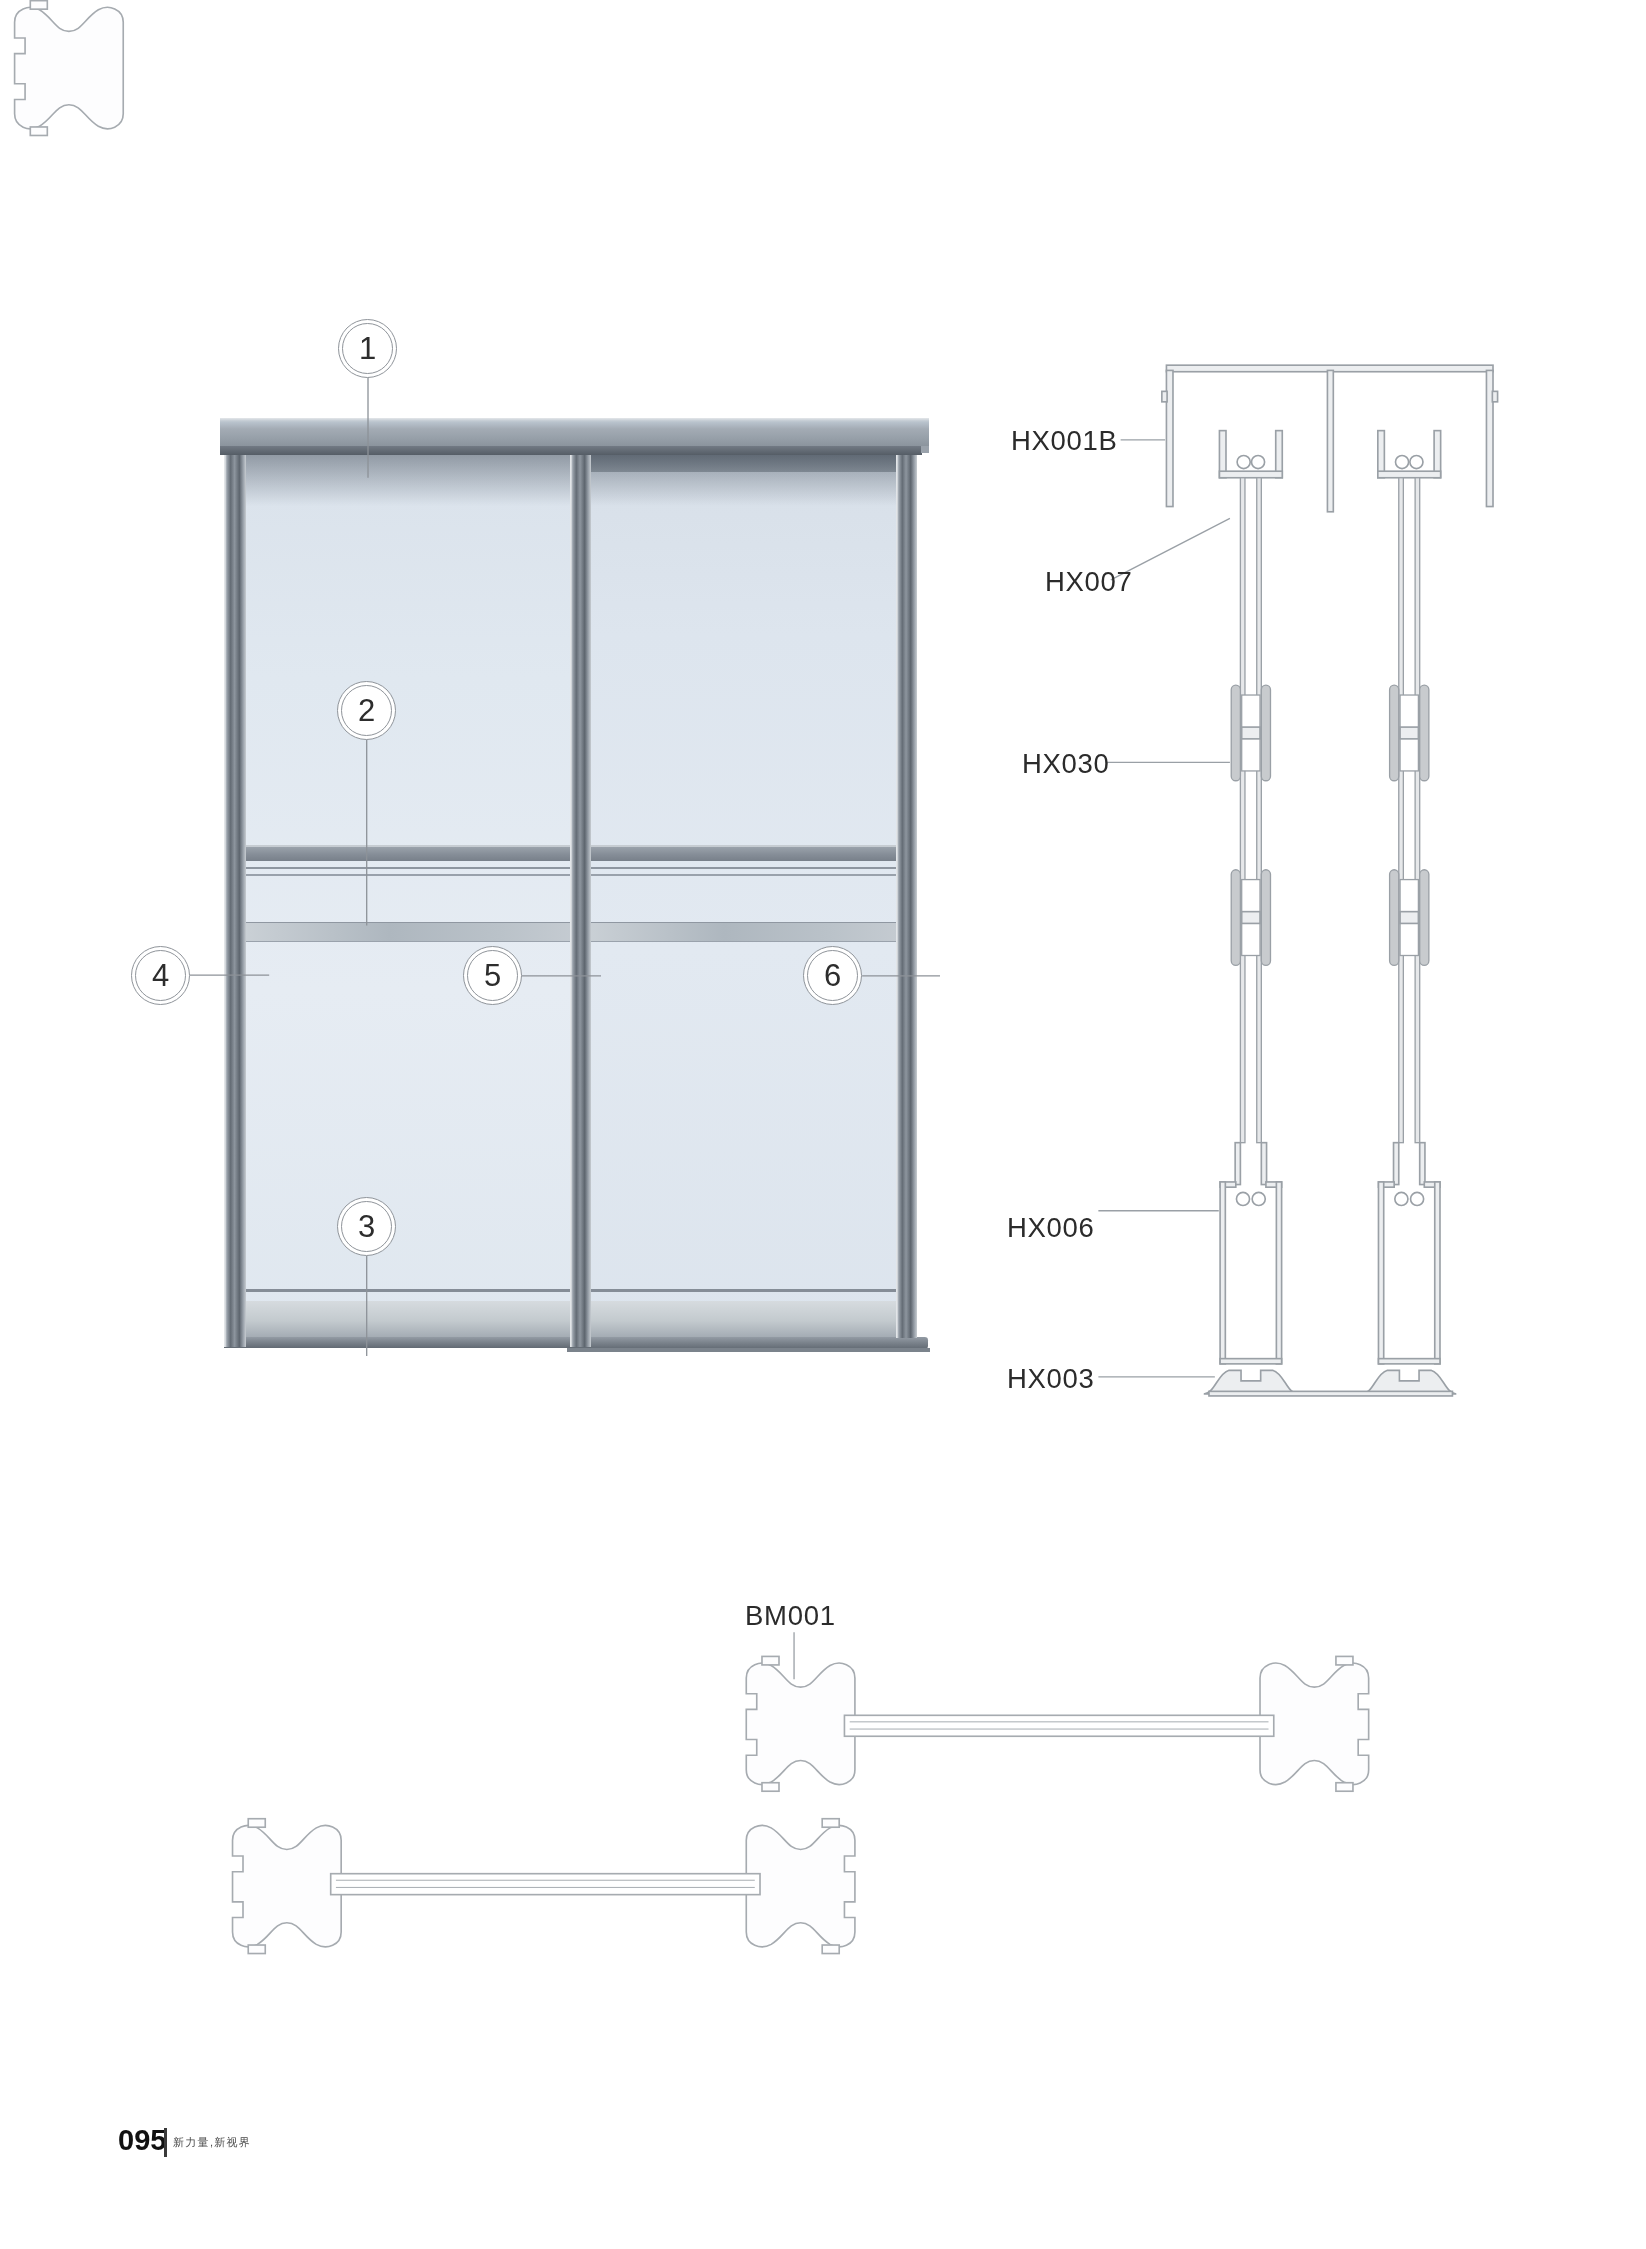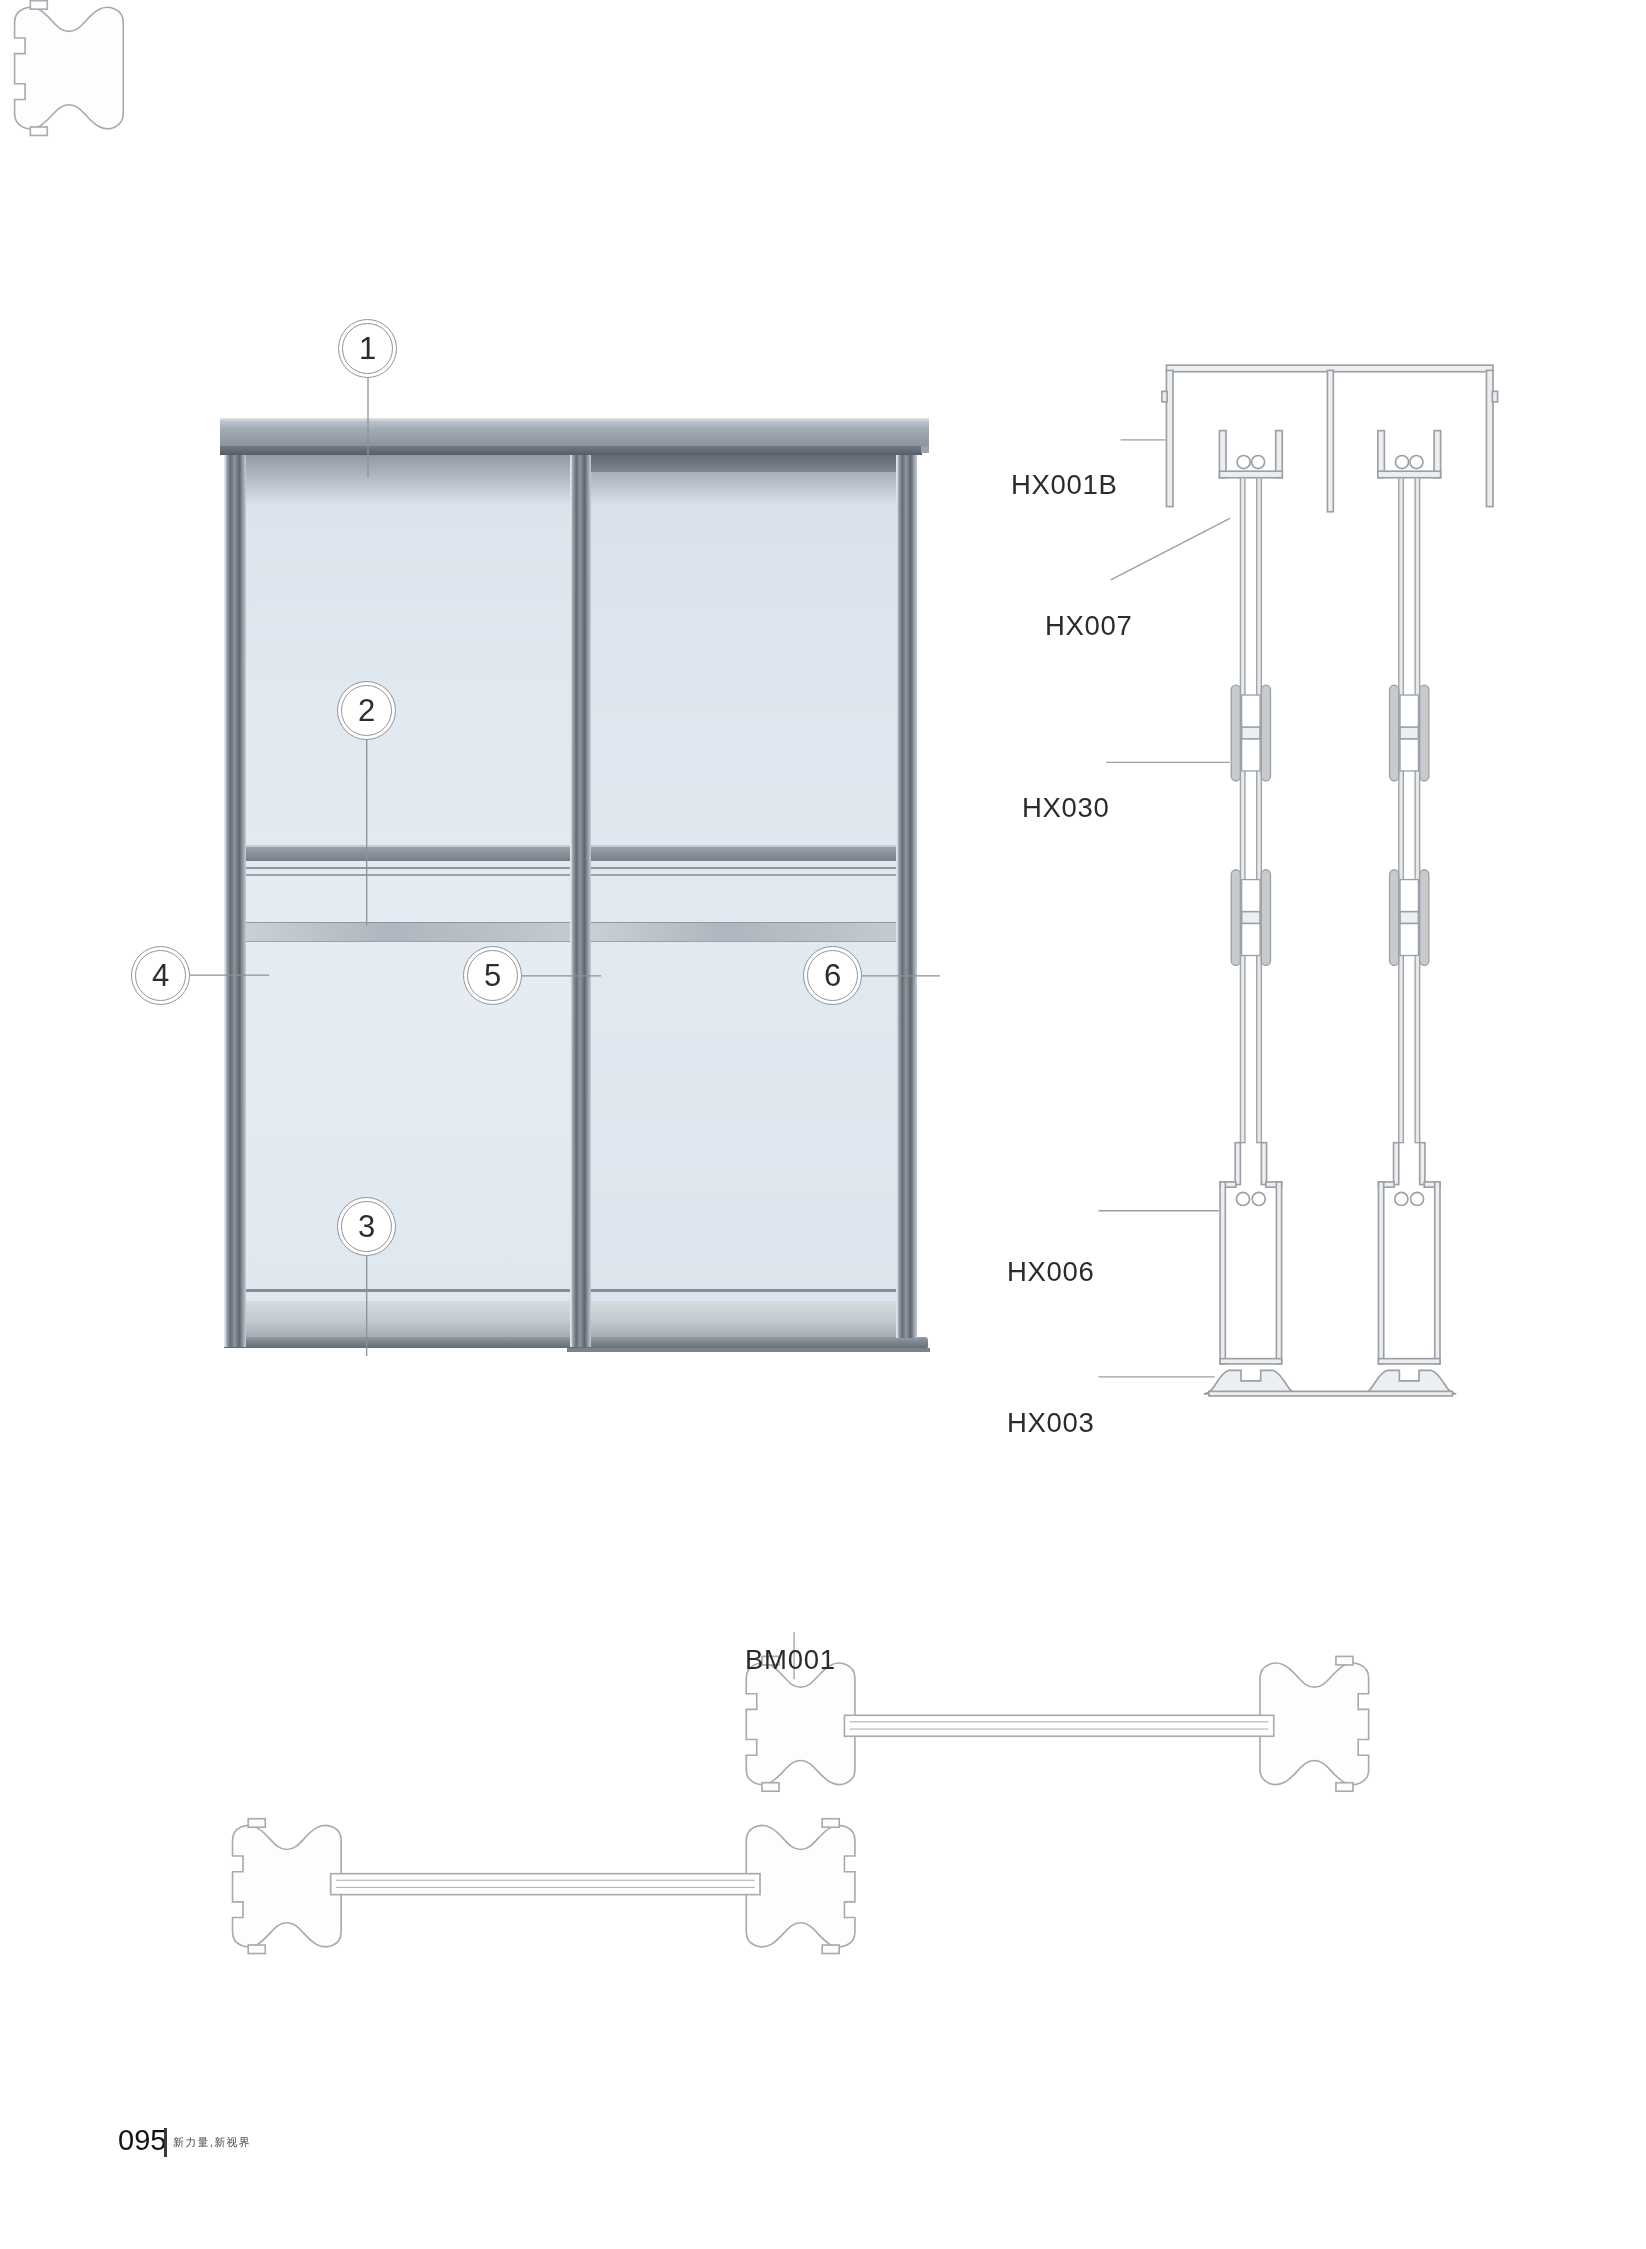--- a/index.html
+++ b/index.html
@@ -45,24 +45,24 @@
   .door-right .stile.s-right{left:329px;width:21px;height:883px;}
 
   
   .callout{width:59px;height:59px;border:1.6px solid #8f949a;border-radius:50%;background:#fff;
     box-sizing:border-box;}
   .callout .inner{position:absolute;left:2.6px;top:2.6px;right:2.6px;bottom:2.6px;
     border:1.3px solid #8f949a;border-radius:50%;display:flex;align-items:center;justify-content:center;
     font-size:31px;color:#2d2d2d;}
 
   
-  .part-label{font-size:27.5px;color:#2b2b2b;letter-spacing:0.7px;white-space:nowrap;margin-top:44px;}
-
-  
-  .footer-num{left:118px;top:2124px;font-size:29px;font-weight:normal;color:#111;}
+  .part-label{font-size:27.5px;color:#2b2b2b;letter-spacing:0.7px;white-space:nowrap;}
+
+  
+  .footer-num{left:118px;top:2124px;font-size:29px;font-weight:bold;color:#111;}
   .footer-bar{left:164px;top:2128px;width:2.6px;height:29px;background:#3a3a3a;}
   .footer-tag{left:173px;top:2135px;font-size:11px;color:#4a4a4a;letter-spacing:1.3px;}
 
   svg.overlay{position:absolute;left:0;top:0;width:1647px;height:2250px;}
   .ln{stroke:#8d9298;stroke-width:2;}
   .dln{stroke:#9aa0a6;stroke-width:2;}
   .wall{fill:#eceef0;stroke:#9aa0a6;stroke-width:2.5;}
   .walllight{fill:#e6e8ea;stroke:#9aa0a6;stroke-width:2;}
   .pad{fill:#c8cbce;stroke:#9aa0a6;stroke-width:2;}
   .hwhite{fill:#ffffff;stroke:#9aa0a6;stroke-width:2;}

